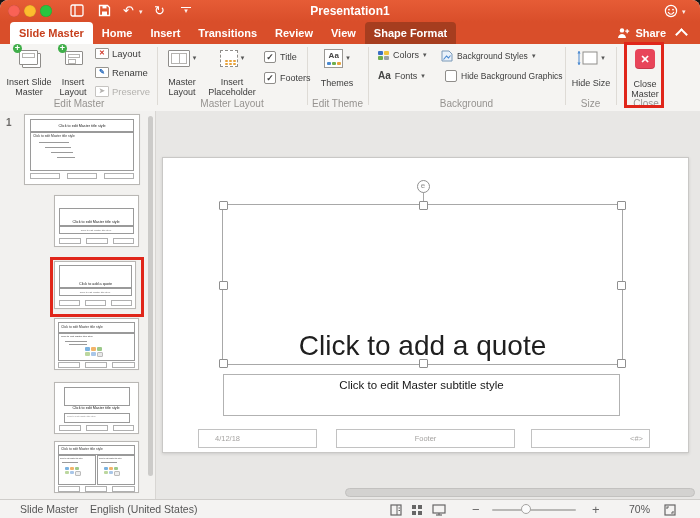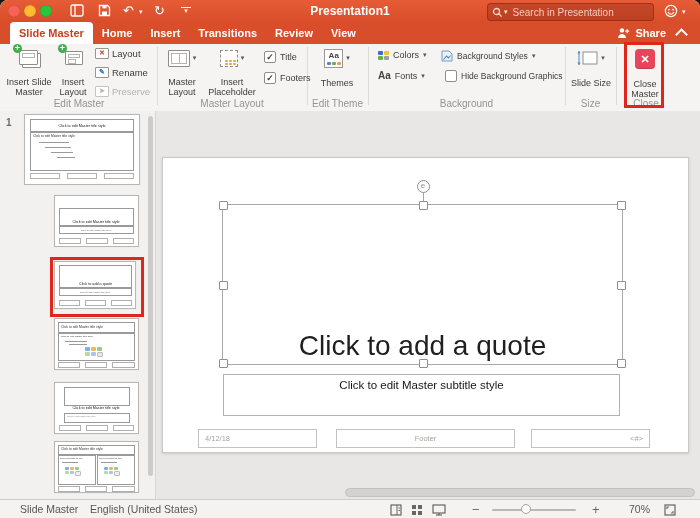--- a/index.html
+++ b/index.html
@@ -93,50 +93,41 @@
     <div class="abs" style="left:123px;top:3px;color:#fff;font-size:13px;">↶</div>
     <div class="abs w-caret" style="left:139px;top:8px;">▾</div>
     <div class="abs" style="left:154px;top:3px;color:#fff;font-size:13px;">↻</div>
     <div class="abs" style="left:181px;top:7px;">
       <div style="width:10px;height:0;border-top:1.6px solid #fff;"></div>
       <div class="w-caret" style="text-align:center;margin-top:-1px;">▾</div>
     </div>
 
     <div id="tb-title" class="abs">Presentation1</div>
 
-    <div id="searchbox" class="abs">
-      <span style="margin-left:4px;">
-        <svg width="11" height="11" viewBox="0 0 11 11">
-            <circle cx="4.5" cy="4.5" r="3" fill="none" stroke="rgba(255,230,220,.9)" stroke-width="1.3"></circle>
-            <line x1="6.8" y1="6.8" x2="9.6" y2="9.6" stroke="rgba(255,230,220,.9)" stroke-width="1.3"></line>
-          </svg>
-      </span>
-      <span class="w-caret" style="margin:0 3px 0 1px;">▾</span>
-      <input placeholder="Search in Presentation" style="">
-    </div>
 
     <div class="abs" style="left:664px;top:4px;">
       <svg width="14" height="14" viewBox="0 0 14 14">
           <circle cx="7" cy="7" r="5.6" fill="none" stroke="#fff" stroke-width="1.2"></circle>
           <circle cx="5" cy="5.6" r="0.9" fill="#fff"></circle>
           <circle cx="9" cy="5.6" r="0.9" fill="#fff"></circle>
           <path d="M4.3 8.4c.7 1.2 1.7 1.8 2.7 1.8s2-.6 2.7-1.8" fill="none" stroke="#fff" stroke-width="1.1" stroke-linecap="round"></path>
         </svg>
     </div>
     <div class="abs w-caret" style="left:682px;top:8px;">▾</div>
   </div>
 
   <div id="tabrow" class="abs">
     <div id="tablist">
       <span class="tab active">Slide Master</span>
       <span class="tab">Home</span>
       <span class="tab">Insert</span>
       <span class="tab">Transitions</span>
       <span class="tab">Review</span>
       <span class="tab">View</span>
+      <span class="tab contextual">Shape Format</span>
     </div>
     <div id="share">
       <span>
         <svg width="14" height="12" viewBox="0 0 14 12">
             <circle cx="5" cy="3.4" r="2.2" fill="#fff"></circle>
             <path d="M1 11c.3-2.6 2-4 4-4s3.7 1.4 4 4z" fill="#fff"></path>
             <path d="M10.2 2.2v4 M8.2 4.2h4" stroke="#fff" stroke-width="1.3"></path>
           </svg>
       </span>
       <span>Share</span>
@@ -275,21 +266,21 @@
       <div style="display:flex;align-items:center;gap:3px;margin-top:2px;height:20px;">
         <span>
           <svg width="21" height="16" viewBox="0 0 21 16">
               <line x1="2" y1="1" x2="2" y2="15" stroke="#4a89d0" stroke-width="1"></line>
               <path d="M2 1l-1.6 2.4h3.2z M2 15l-1.6-2.4h3.2z" fill="#4a89d0"></path>
               <rect x="6" y="2" width="14" height="12" fill="#fff" stroke="#8f8d8a" stroke-width="1"></rect>
             </svg>
         </span>
         <span class="caret">▾</span>
       </div>
-      <div class="lbl">Slide Size</div>
+      <div class="lbl">Hide Size</div>
     </div>
     <div class="abs grouplabel" style="left:565px;width:51px;">Size</div>
 
     <div class="abs bigbtn" style="left:627px;width:36px;">
       <div style="width:20px;height:20px;margin-top:3px;border-radius:4px;background:#e8455a;color:#fff;font-size:11px;font-weight:700;line-height:20px;text-align:center;box-shadow:inset 0 -1px 0 rgba(0,0,0,.15);">✕</div>
       <div class="lbl">Close Master</div>
     </div>
     <div class="abs grouplabel" style="left:616px;width:60px;">Close</div>
     <div class="abs" style="left:624px;top:-2px;width:34px;height:60px;border:3px solid #e0261a;"></div>
   </div>
@@ -425,21 +416,21 @@
     <div class="handle" style="left:-4px;top:calc(50% - 4px);"></div>
     <div class="handle" style="right:-4px;top:calc(50% - 4px);"></div>
     <div class="handle" style="left:-4px;bottom:-4px;"></div>
     <div class="handle" style="left:calc(50% - 4px);bottom:-4px;"></div>
     <div class="handle" style="right:-4px;bottom:-4px;"></div>
     <div id="quote-text">Click to add a quote</div>
   </div>
 
   <div id="subtitle-box" class="abs">Click to edit Master subtitle style</div>
 
-  <div class="abs footbox" style="left:198px;width:119px;padding-left:6px;">4/12/18</div>
+  <div class="abs footbox" style="left:198px;width:119px;padding-left:16px;">4/12/18</div>
   <div class="abs footbox" style="left:336px;width:179px;text-align:center;">Footer</div>
   <div class="abs footbox" style="left:531px;width:119px;text-align:right;padding-right:6px;">&lt;#&gt;</div>
 
   <div id="hscroll" class="abs"></div>
 
   <div id="statusbar" class="abs">
     <div class="abs" style="left:20px;">Slide Master</div>
     <div class="abs" style="left:90px;">English (United States)</div>
 
     <div class="abs" style="left:390px;top:4px;">

